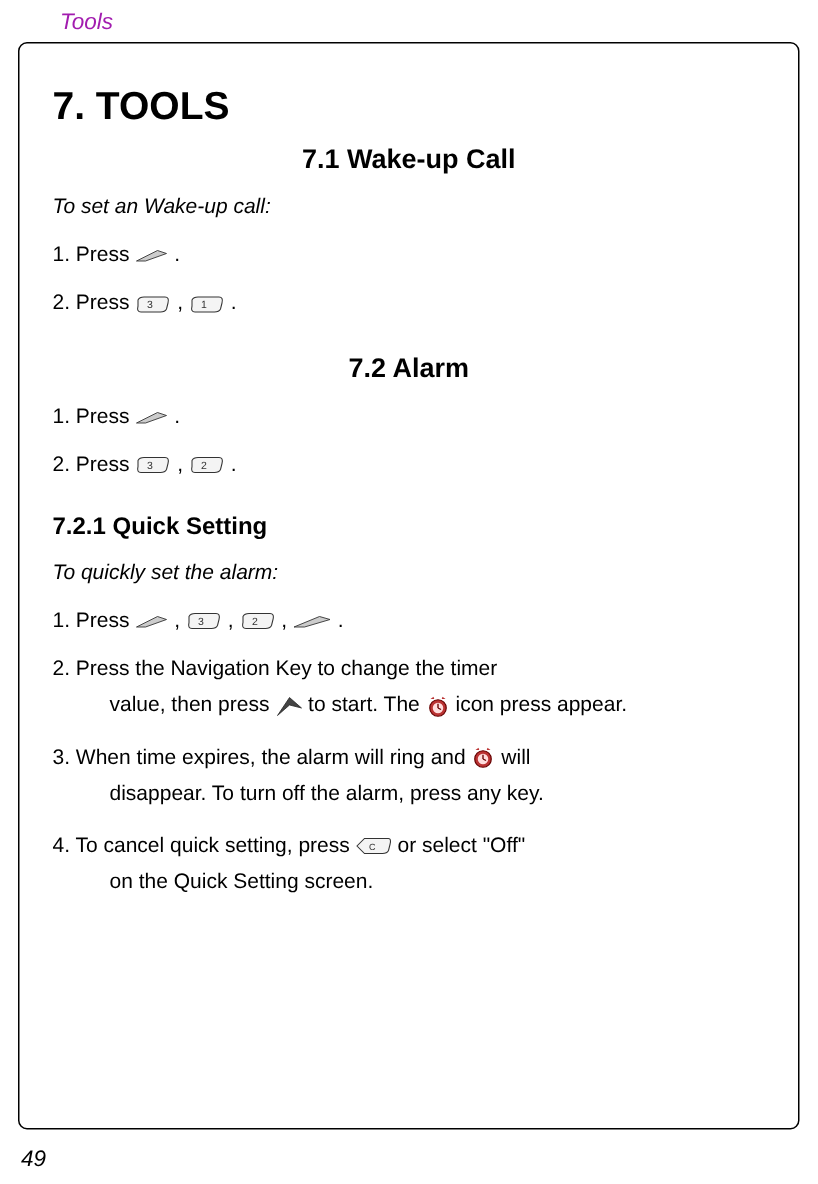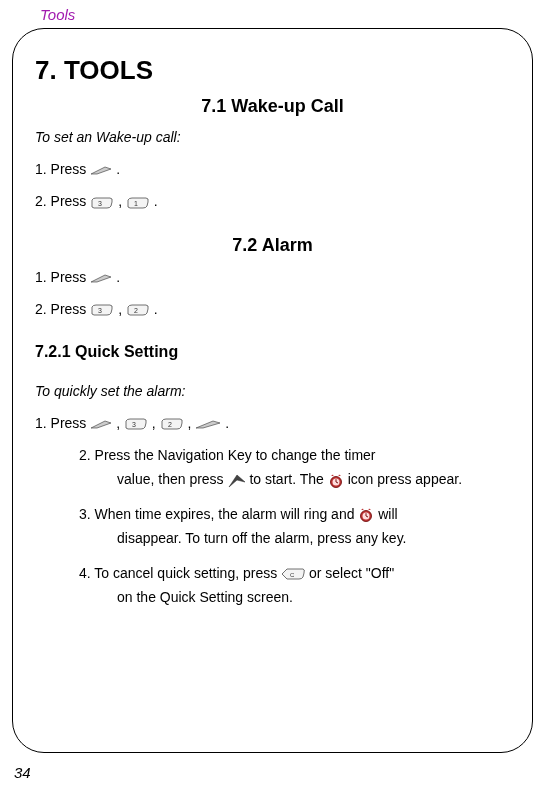--- a/index.html
+++ b/index.html
@@ -22,38 +22,38 @@
       font-size: 15px;
       color: #a21caf;
     }
     .content-border {
       position: absolute;
       top: 28px;
       left: 12px;
       right: 12px;
       bottom: 36px;
       border: 1px solid #000;
-      border-radius: 32px;
+      border-radius: 6px;
       padding: 26px 22px 22px 22px;
     }
     .h1 {
       font-size: 26px;
       font-weight: bold;
       margin-bottom: 10px;
     }
     .h2 {
       font-size: 18px;
       font-weight: bold;
       margin-bottom: 10px;
       text-align: center;
     }
     .h3 {
       font-size: 16px;
       font-weight: bold;
-      margin-bottom: 20px;
+      margin-bottom: 10px;
     }
     .body-text {
       font-size: 14px;
       line-height: 1.5;
       margin-bottom: 10px;
       font-style: italic;
     }
     .list-item {
       font-size: 14px;
       line-height: 1.6;
@@ -78,21 +78,20 @@
     .icon {
       display: inline-block;
       vertical-align: middle;
     }
     .icon svg {
       display: block;
     }
     .justify {
       text-align: justify;
       text-justify: inter-word;
-      margin-left: 44px;
     }
   </style>
 </head>
 <body>
 
 <div class="header-title">Tools</div>
 
 <div class="content-border">
 
   <div class="h1">7. TOOLS</div>
@@ -246,13 +245,13 @@
       </svg>
     </span>
     <span> or select "Off"</span>
     <span class="indent">
       <span>on the Quick Setting screen.</span>
     </span>
   </div>
 
 </div>
 
-<div class="page-number">34</div>
+<div class="page-number">49</div>
 
 </body></html>

